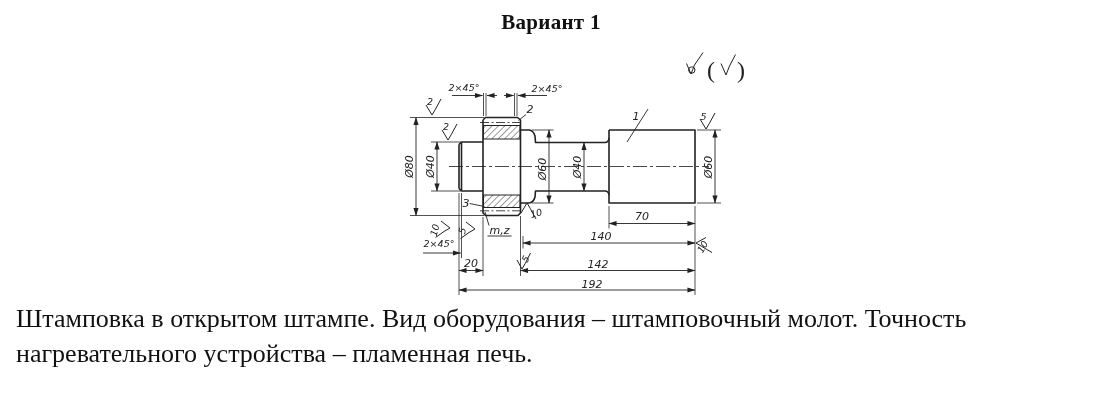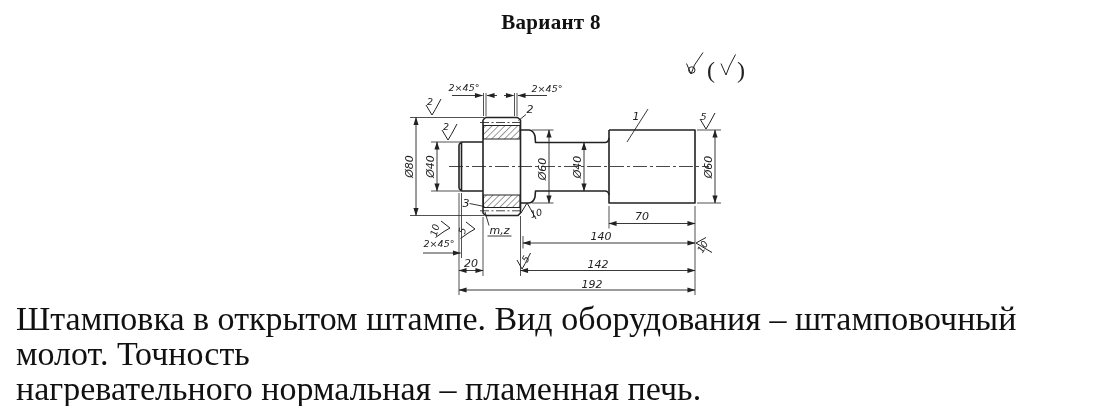--- a/index.html
+++ b/index.html
@@ -1,31 +1,31 @@
 <!DOCTYPE html>
 <html><head>
 <meta charset="utf-8">
 <style>
   html,body{margin:0;padding:0;background:#ffffff;}
   #page{position:relative;width:1102px;height:406px;background:#fff;overflow:hidden;
         font-family:"Liberation Serif", serif;color:#111;}
   #title{position:absolute;top:10px;left:0;width:100%;text-align:center;
          font-weight:bold;font-size:21px;letter-spacing:.3px;}
-  #note{position:absolute;top:301px;left:16px;right:8px;font-size:34px;line-height:35px;}
+  #note{position:absolute;top:301px;left:16px;right:8px;font-size:26px;line-height:35px;}
   svg text{font-family:"DejaVu Sans", sans-serif;font-style:italic;fill:#222;}
   .dimtxt{font-size:11px;}
   .smalltxt{font-size:9.5px;}
   .parens{font-family:"Liberation Serif", serif;font-style:normal;font-size:24px;}
 </style>
 </head>
 <body>
 
 <div id="page">
 
-  <div id="title">Вариант 8</div>
+  <div id="title">Вариант 1</div>
 
   <svg width="1102" height="300" viewBox="0 0 1102 300" style="position:absolute;top:0;left:0">
     <defs>
       <pattern id="hatch" patternUnits="userSpaceOnUse" width="4.5" height="4.5" patternTransform="rotate(45)">
         <line x1="0" y1="0" x2="0" y2="4.5" stroke="#3a3a3a" stroke-width="1"></line>
       </pattern>
       <marker id="arr" viewBox="0 0 10 10" refX="9.3" refY="5" markerWidth="11" markerHeight="9" orient="auto-start-reverse">
         <path d="M0,1.8 L10,5 L0,8.2 Z" fill="#222"></path>
       </marker>
     </defs>
@@ -129,16 +129,16 @@
       <text class="dimtxt" text-anchor="middle" x="530" y="113">2</text>
       <text class="dimtxt" text-anchor="middle" x="466" y="206.5">3</text>
       <text class="dimtxt" text-anchor="middle" x="499.5" y="233.5">m,z</text>
       <text class="parens" x="707" y="78">(</text>
       <text class="parens" x="737" y="78">)</text>
     </g>
   </svg>
 
   <div id="note">
     <div>Штамповка в открытом штампе. Вид оборудования – штамповочный молот. Точность</div>
-    <div>нагревательного нормальная – пламенная печь.</div>
+    <div>нагревательного устройства – пламенная печь.</div>
   </div>
 
 </div>
 
 </body></html>

